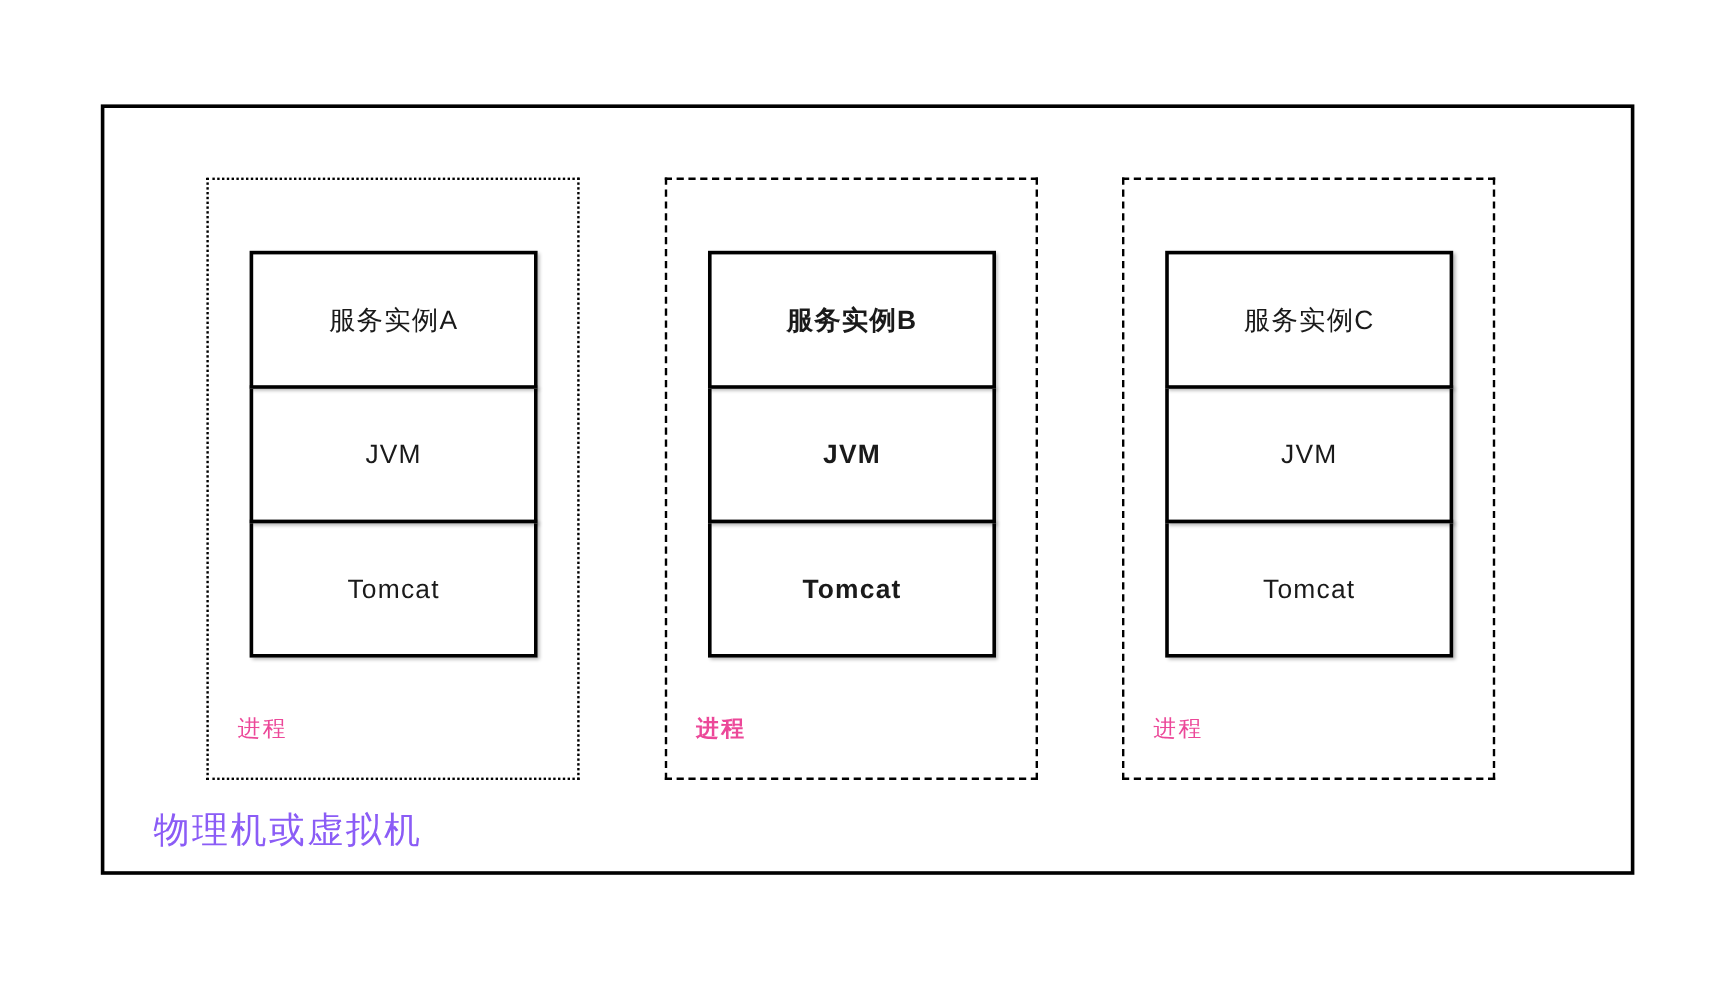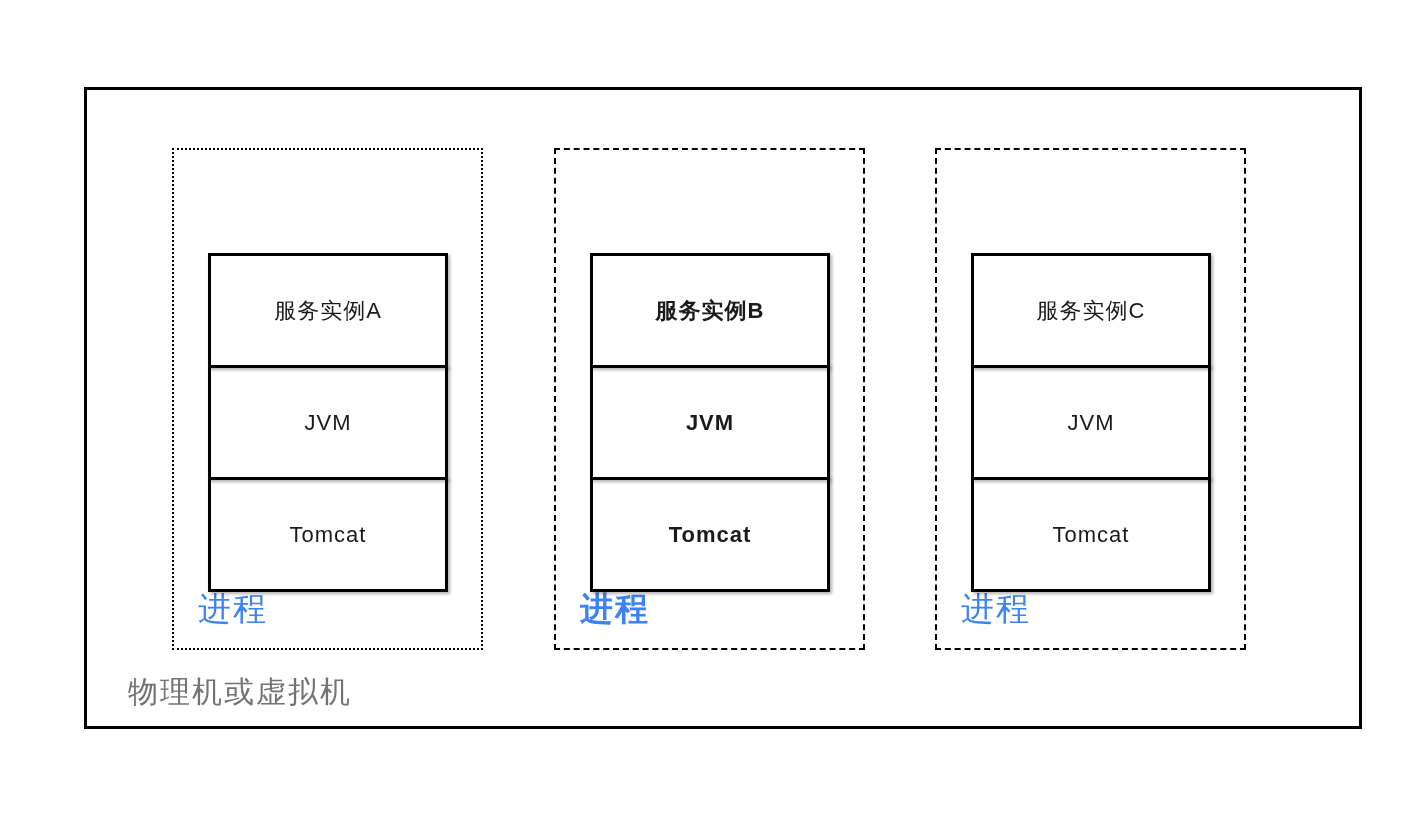--- a/index.html
+++ b/index.html
@@ -51,39 +51,38 @@
     box-sizing: border-box;
     border: 3px solid #000000;
     background: #ffffff;
     box-shadow: 2px 2px 3px rgba(0,0,0,0.30);
     display: flex;
     align-items: center;
     justify-content: center;
     font-size: 22px;
     color: #1a1a1a;
     letter-spacing: 1px;
-    margin-top: 44px;
   }
   .layer.l1 { z-index: 3; }
   .layer.l2 { z-index: 2; margin-top: -3px; }
   .layer.l3 { z-index: 1; margin-top: -3px; }
   .process-label {
     position: absolute;
     left: 24px;
-    bottom: 16px;
-    font-size: 33px;
-    color: #3b82f6;
+    bottom: 28px;
+    font-size: 19px;
+    color: #ec4899;
     letter-spacing: 2px;
   }
   .machine-label {
     position: absolute;
     left: 41px;
     bottom: 13px;
     font-size: 30px;
-    color: #737373;
+    color: #8b5cf6;
     letter-spacing: 2px;
   }
 </style>
 </head>
 <body>
 
 <div class="canvas">
   <div class="machine-box">
 
     <div class="process-box dotted p1">

